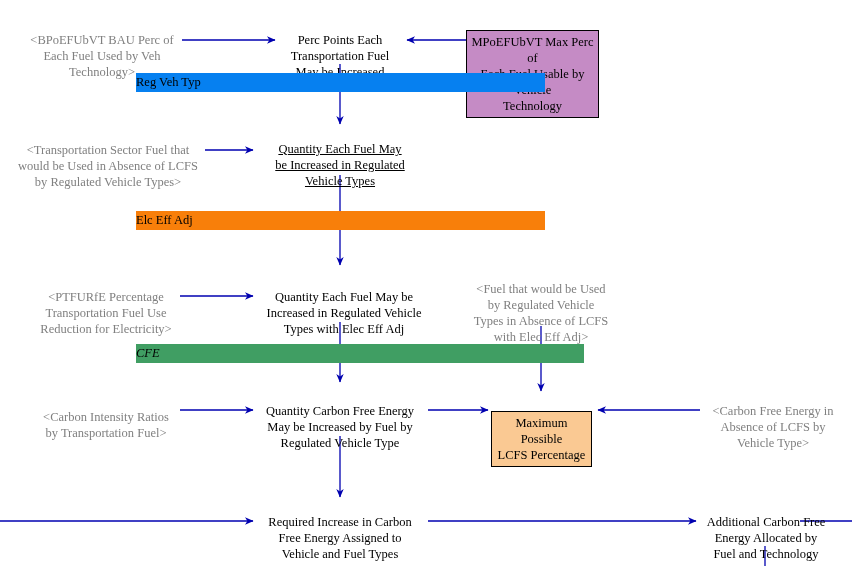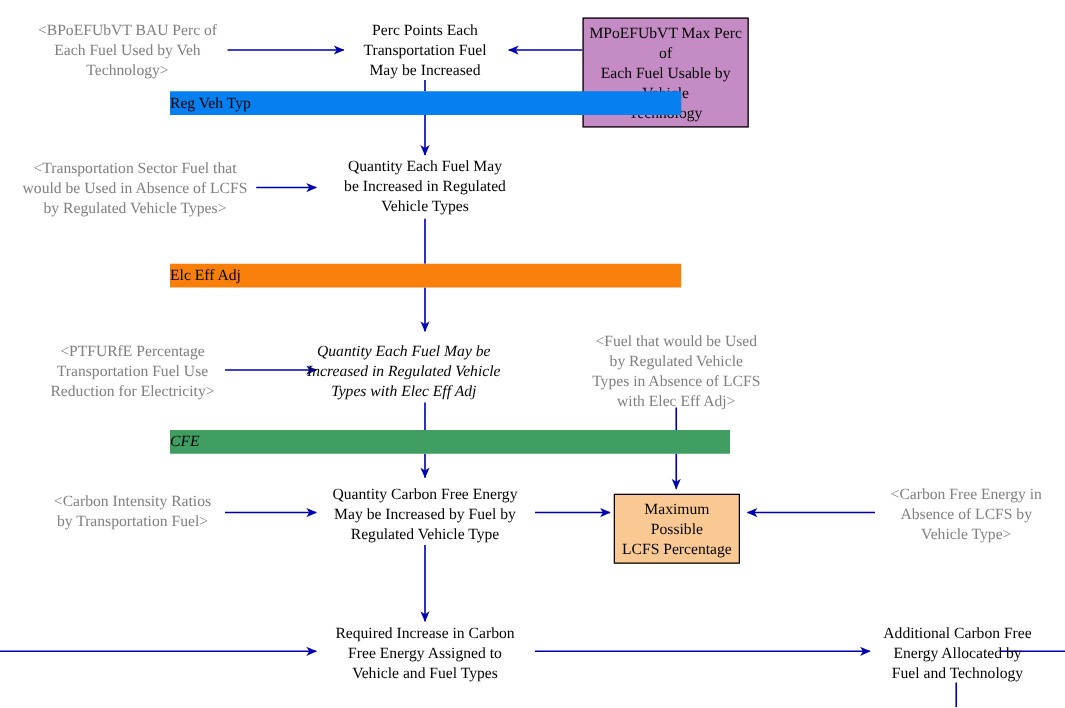--- a/index.html
+++ b/index.html
@@ -15,20 +15,21 @@
     overflow: hidden;
     font-family: "Liberation Serif", "DejaVu Serif", serif;
   }
   .node {
     position: absolute;
     text-align: center;
     line-height: 1.28;
     font-size: 12.5px;
     color: #000000;
     white-space: pre-line;
+    margin-top: 16px;
   }
   .node.shadow-var {
     color: #808080;
   }
   .node.boxed {
     border: 1px solid #000000;
     box-sizing: border-box;
     padding: 3px 4px;
   }
   .node.purple {
@@ -129,31 +130,31 @@
   <div class="node boxed purple" style="left:466px; top:14px; width:133px;">MPoEFUbVT Max Perc of
 Each Fuel Usable by Vehicle
 Technology</div>
 
   <div class="valve blue" style="left:136px; top:73px; width:409px; height:19px;">Reg Veh Typ</div>
 
   <div class="node shadow-var" style="left:8px; top:126px; width:200px;">&lt;Transportation Sector Fuel that
 would be Used in Absence of LCFS
 by Regulated Vehicle Types&gt;</div>
 
-  <div class="node" style="left:252px; top:125px; width:176px;">Quantity Each Fuel May
+  <div class="node" style="left:252px; top:125px; width:176px;text-decoration:underline;">Quantity Each Fuel May
 be Increased in Regulated
 Vehicle Types</div>
 
   <div class="valve orange" style="left:136px; top:211px; width:409px; height:19px;">Elc Eff Adj</div>
 
   <div class="node shadow-var" style="left:30px; top:273px; width:152px;">&lt;PTFURfE Percentage
 Transportation Fuel Use
 Reduction for Electricity&gt;</div>
 
-  <div class="node" style="left:235px; top:273px; width:176px;font-style:italic;">Quantity Each Fuel May be
+  <div class="node" style="left:256px; top:273px; width:176px;">Quantity Each Fuel May be
 Increased in Regulated Vehicle
 Types with Elec Eff Adj</div>
 
   <div class="node shadow-var" style="left:466px; top:265px; width:150px;">&lt;Fuel that would be Used
 by Regulated Vehicle
 Types in Absence of LCFS
 with Elec Eff Adj&gt;</div>
 
   <div class="valve green" style="left:136px; top:344px; width:448px; height:19px;font-style:italic;">CFE</div>
 

